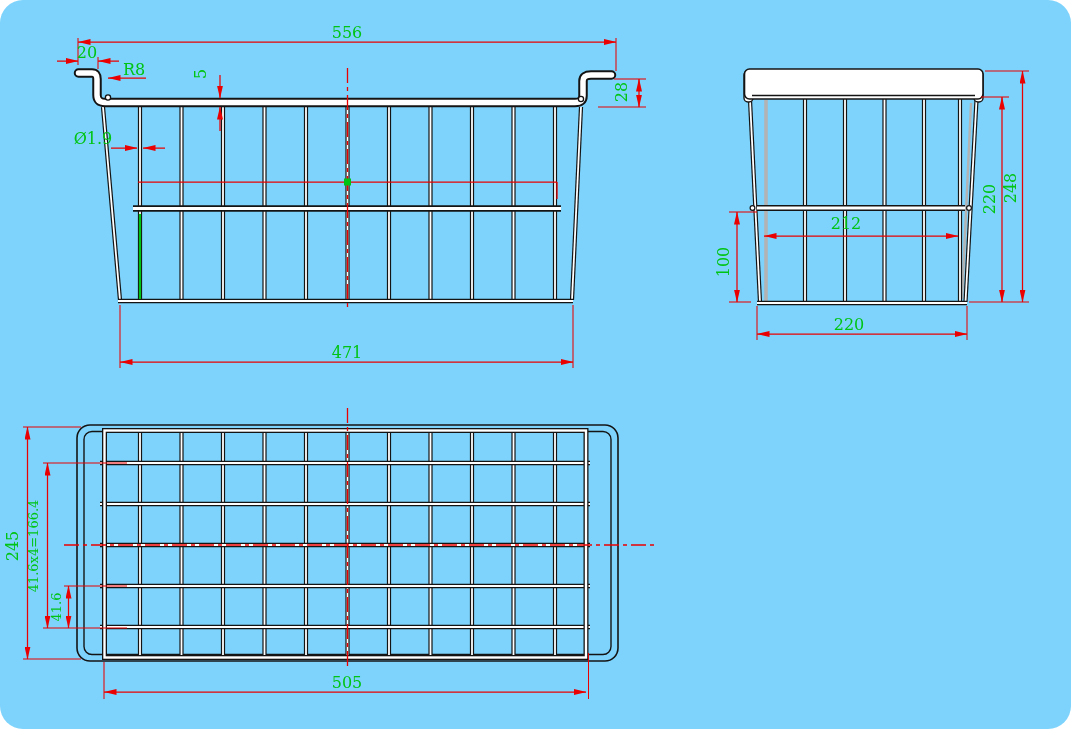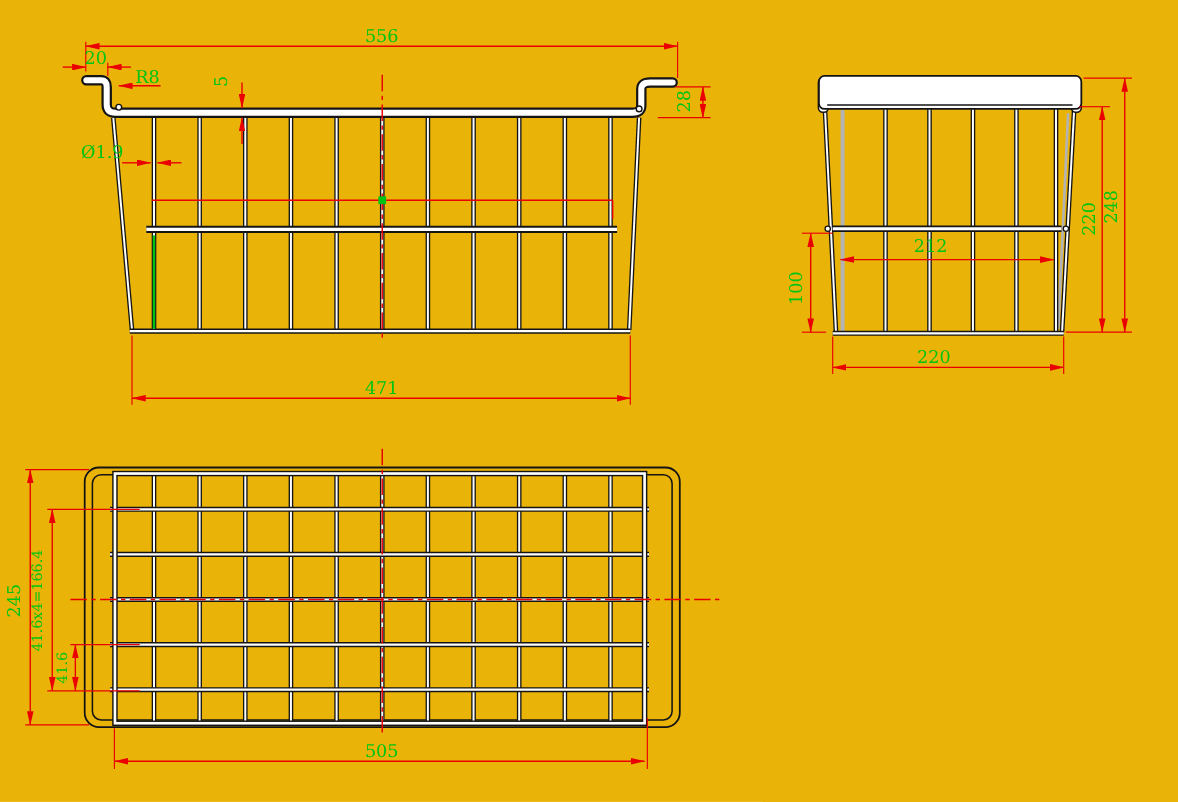--- a/index.html
+++ b/index.html
@@ -1,17 +1,17 @@
 <!DOCTYPE html>
 <html><head>
 <meta charset="utf-8">
 <style>
   html,body{margin:0;padding:0;background:#ffffff;}
-  .canvas{position:relative;width:1071px;height:729px;background:#eab308;overflow:hidden;
-          font-family:"DejaVu Serif", "Liberation Serif", serif;}
+  .canvas{position:relative;width:1071px;height:729px;background:#7dd3fc;overflow:hidden;
+          font-family:"DejaVu Serif", "Liberation Serif", serif;border-radius:23px;}
   svg{display:block;}
   .geo{stroke:#141414;fill:none;}
   .dimln{stroke:#ea0000;stroke-width:1.25;fill:none;}
   .extln{stroke:#ea0000;stroke-width:1.05;fill:none;}
   .ctr{stroke:#ea0000;stroke-width:1.3;fill:none;stroke-dasharray:15 4 4 4;}
   text.dimtxt{fill:#00c414;font-size:16px;text-anchor:middle;
               font-family:"DejaVu Serif","Liberation Serif",serif;}
   text.dimtxt.small{font-size:13px;}
 </style>
 </head>

